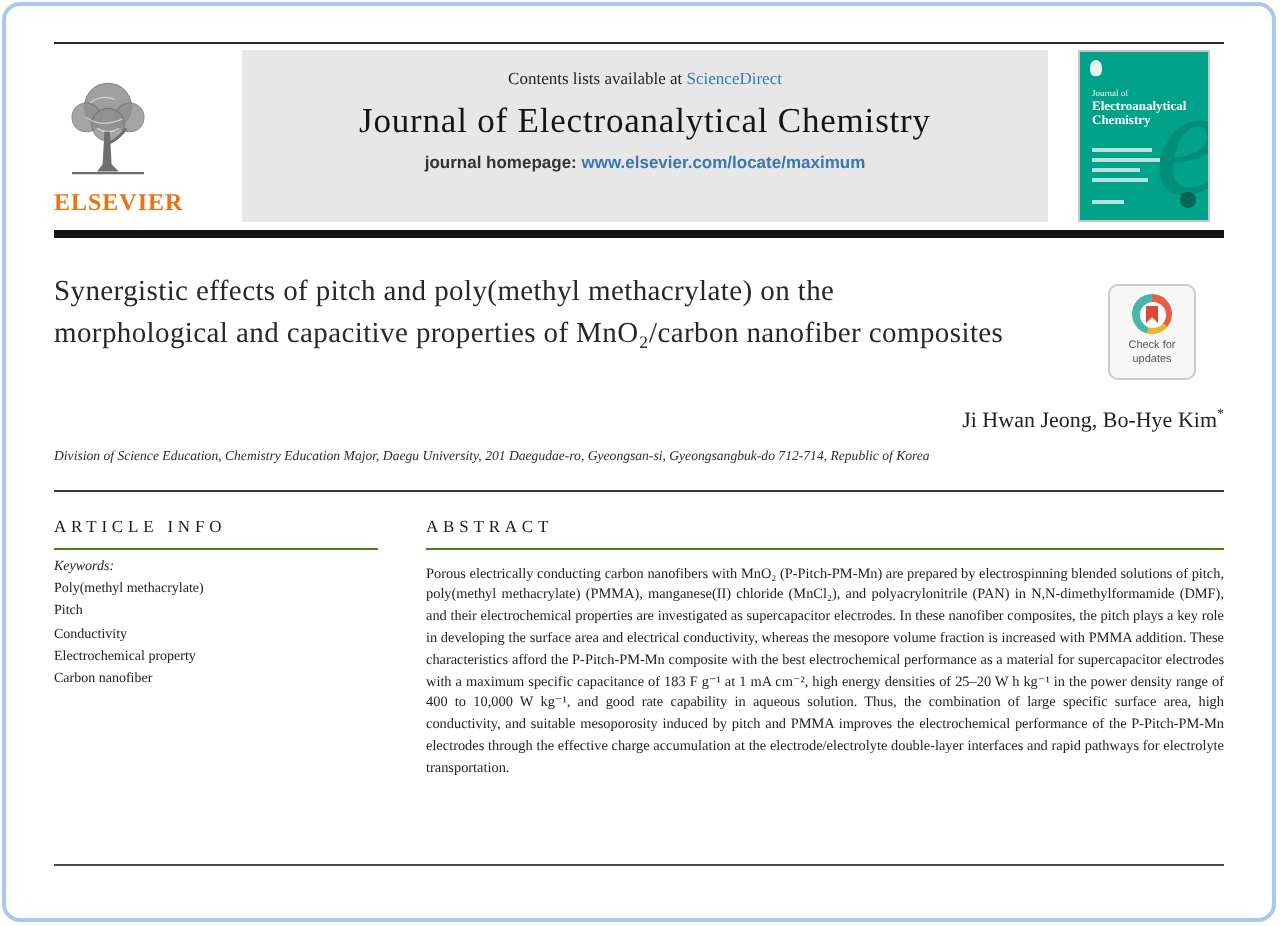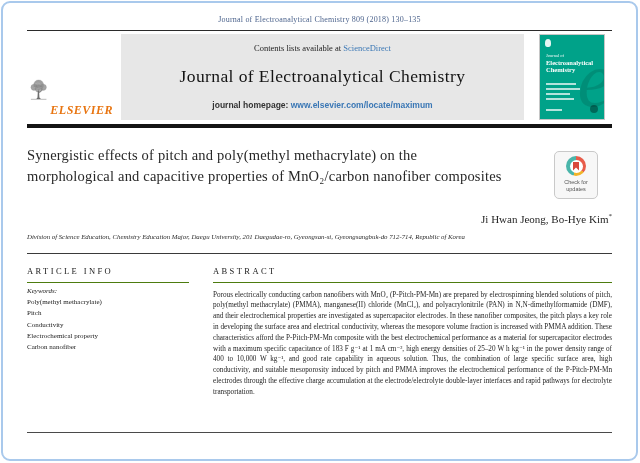--- a/index.html
+++ b/index.html
@@ -13,26 +13,26 @@
   }
 
   
   .citation { text-align:center; font-size:8px; color:#4d648d; letter-spacing:0.2px; }
 
   
   .header-wrap {
     margin-top:6px; border-top:1.5px solid #2b2b2b; border-bottom:4px solid #141414;
     padding:3px 0 4px 0; display:flex; align-items:stretch; min-height:92px;
   }
-  .logo-col { width:86px; display:flex; flex-direction:row; align-items:flex-end; justify-content:flex-end; padding-bottom:2px;font-style:italic; }
+  .logo-col { width:86px; display:flex; flex-direction:column; align-items:flex-start; justify-content:flex-end; padding-bottom:2px; }
   .elsevier-word { font-size:12px; color:#e87511; letter-spacing:0.5px; font-weight:bold; margin-top:1px; }
 
   .banner {
     flex:1; margin:0 8px; background:#e7e7e7; text-align:center;
-    display:flex; flex-direction:column; justify-content:space-between; padding:9px 4px 10px 4px;
+    display:flex; flex-direction:column; justify-content:space-between; padding:9px 4px 25px 4px;
   }
   .contents-line { font-size:8.5px; color:#222; }
   .link { color:#3a77b5; text-decoration:none; }
   .journal-title { font-size:17.5px; color:#141414; letter-spacing:0.4px; }
   .homepage-line { font-size:8.5px; font-family:"Liberation Sans","DejaVu Sans",sans-serif; font-weight:bold; color:#333; }
 
   .cover-col { width:80px; display:flex; align-items:center; justify-content:center; }
   .cover {
     width:66px; height:86px; background:#00a289; border:1px solid #c6c6c6;
     position:relative; overflow:hidden; color:#fff;
@@ -82,21 +82,20 @@
   .kw-block { margin-top:3px; font-size:7px; line-height:1.62; color:#222; }
   .abstract-text { margin-top:7px; font-size:7.2px; line-height:1.5; text-align:justify; color:#1e1e1e; }
 
   .bottom-rule { position:absolute; left:24px; right:24px; bottom:26px; border-top:1px solid #4a4a4a; }
 </style>
 </head>
 <body>
 
 <div class="frame">
 
-  <div class="citation">Journal of Electroanalytical Chemistry 809 (2018) 130–135</div>
 
   <div class="header-wrap">
 
     <div class="logo-col">
       <svg width="54" height="56" viewBox="0 0 60 62">
         <g fill="#8f8f8f" stroke="#6e6e6e" stroke-width="0.6">
           <circle cx="30" cy="18" r="13" opacity="0.85"></circle>
           <circle cx="18" cy="24" r="8" opacity="0.8"></circle>
           <circle cx="42" cy="24" r="8" opacity="0.8"></circle>
           <circle cx="30" cy="28" r="9" opacity="0.8"></circle>

